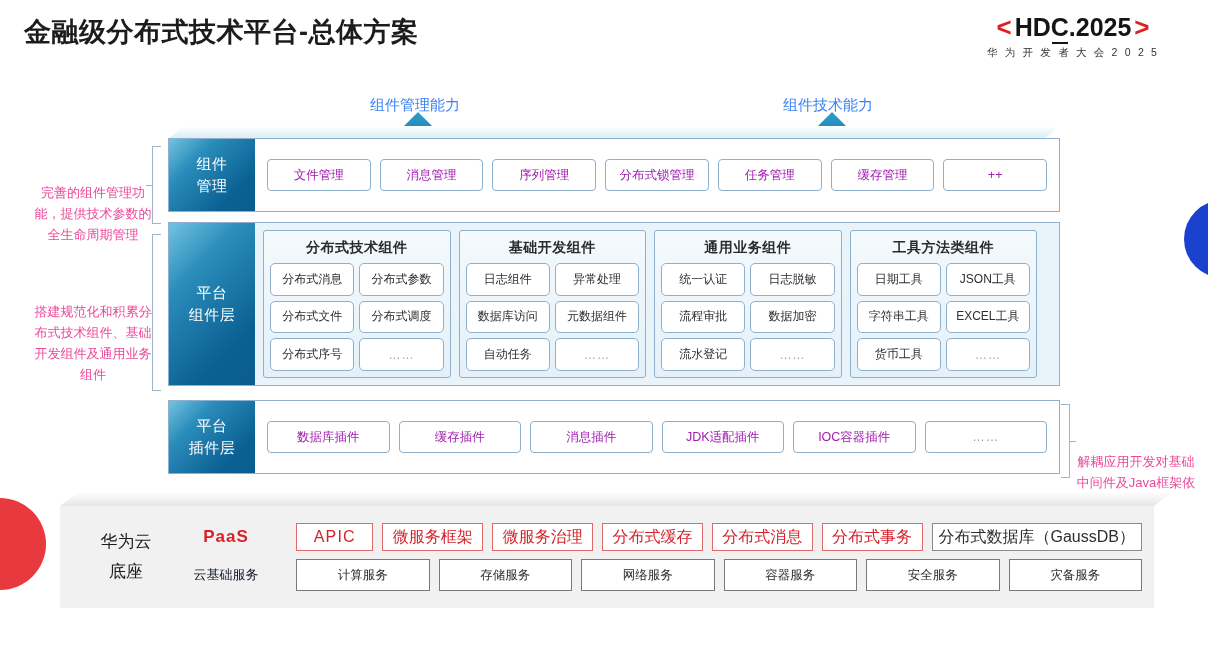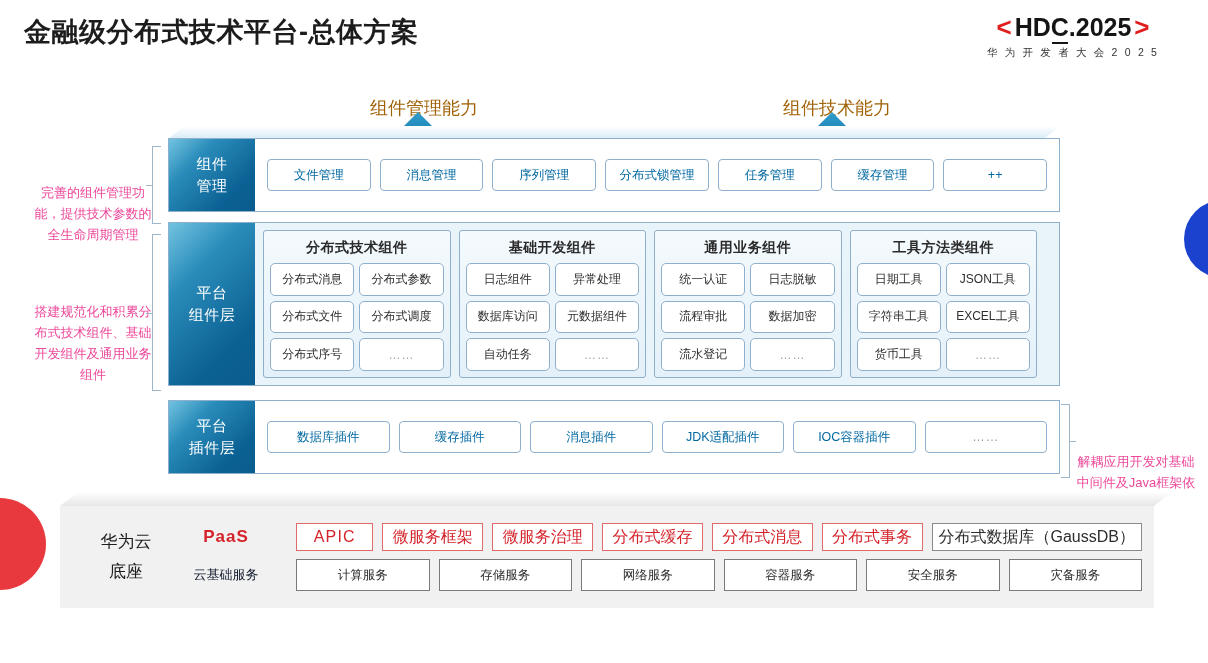--- a/index.html
+++ b/index.html
@@ -87,22 +87,22 @@
     top: 200px;
     width: 48px;
     height: 78px;
     background: #1a42cf;
     border-radius: 48px 0 0 48px;
   }
 
   
   .arrow-cap {
     position: absolute;
-    font-size: 18px;
-    color: #a16207;
+    font-size: 15px;
+    color: #3b82f6;
     white-space: nowrap;
   }
   .arrow {
     position: absolute;
     width: 40px;
     height: 44px;
   }
 
   
   .side-note {
@@ -193,21 +193,21 @@
   .chip {
     flex: 1;
     height: 30px;
     border: 1px solid #8fb0cc;
     border-radius: 4px;
     background: #ffffff;
     display: flex;
     align-items: center;
     justify-content: center;
     font-size: 12.5px;
-    color: #0369a1;
+    color: #a21caf;
     white-space: nowrap;
   }
   .chip.dots { color: #9a9a9a; letter-spacing: 1px; }
 
   
   .groups {
     display: flex;
     width: 100%;
     height: 100%;
     padding: 7px 22px 7px 8px;

